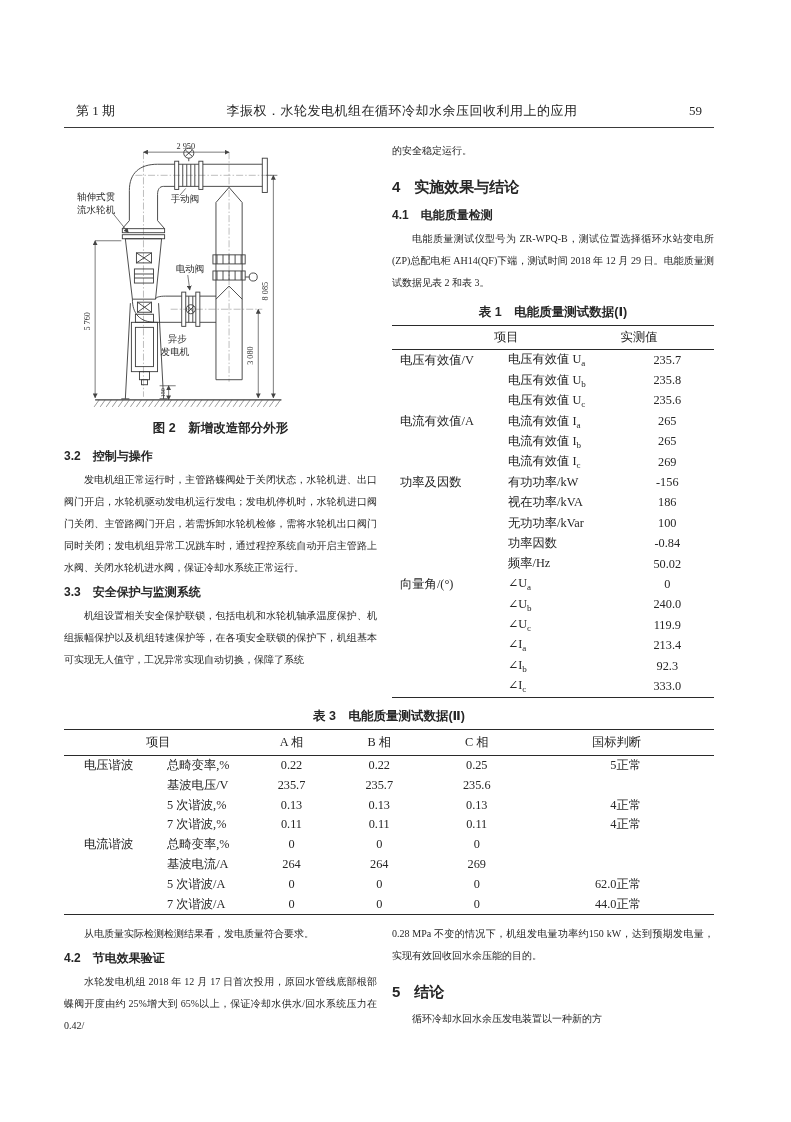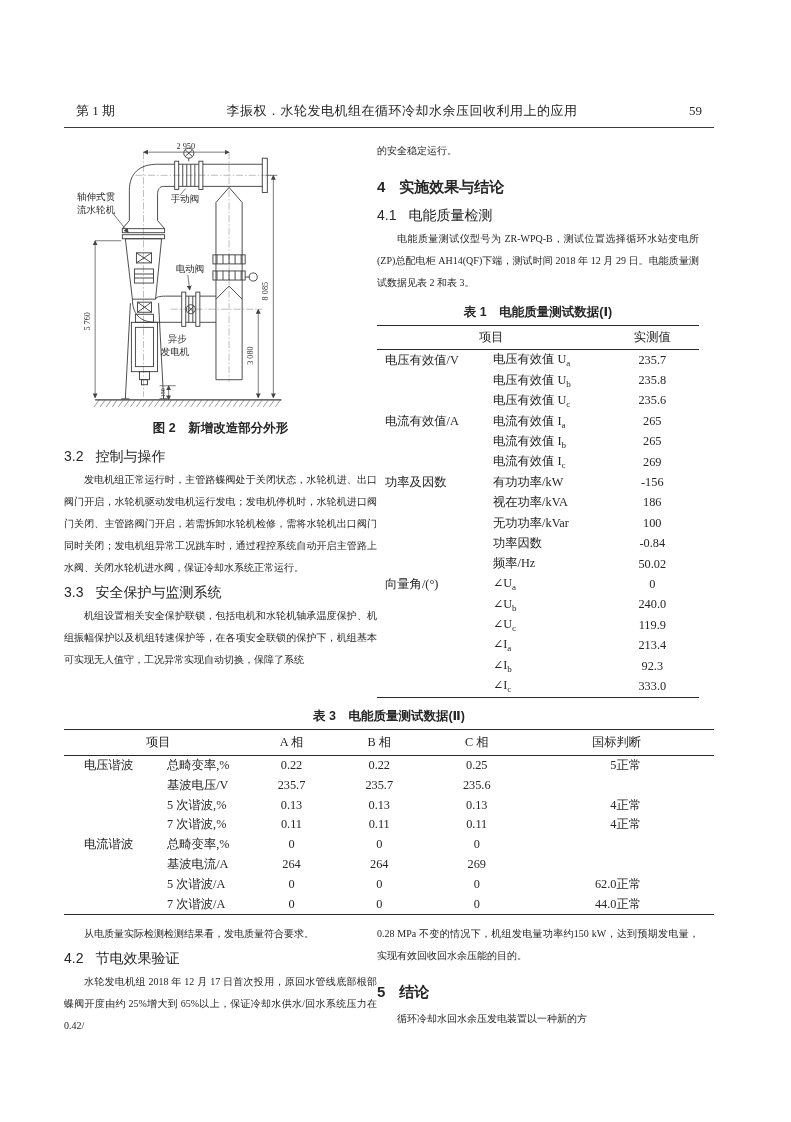--- a/index.html
+++ b/index.html
@@ -2,43 +2,43 @@
 <html><head>
 <meta charset="utf-8">
 <style>
   html,body { margin:0; padding:0; background:#e8e8e8; }
   .page { width:791px; height:1122px; background:#ffffff; position:relative; margin:0 auto;
           font-family:"Liberation Serif","DejaVu Serif",serif; color:#262626; overflow:hidden; }
   .inner { position:absolute; left:64px; top:102px; width:650px; }
   .hdr { display:flex; justify-content:space-between; align-items:baseline; font-size:13px; padding:0 12px 0 12px; }
   .hdr .rt { letter-spacing:.5px; }
   .rule { border-top:1.3px solid #3a3a3a; margin-top:7px; margin-bottom:12px; }
-  .cols { display:flex; }
+  .cols { display:flex; gap:15px; }
   .colL { width:313px; }
   .colR { width:322px; }
   p.body { font-size:10px; line-height:22px; text-align:justify; margin:0; }
   .ind { text-indent:2em; }
-  .sec-h { font-weight:normal; font-size:14px; line-height:24px; margin:1px 0; font-family:"Liberation Sans","DejaVu Sans",sans-serif; }
+  .sec-h { font-weight:bold; font-size:12px; line-height:24px; margin:1px 0; font-family:"Liberation Sans","DejaVu Sans",sans-serif; }
   .sec-h .n { margin-right:12px; }
   .chap-h { font-weight:bold; font-size:15px; line-height:26px; margin:12px 0 3px; font-family:"Liberation Sans","DejaVu Sans",sans-serif; }
   .chap-h .n { margin-right:14px; }
   .figwrap { width:292px; margin:0 auto; }
   .figcap, .tblcap { text-align:center; font-weight:bold; font-size:12.5px; line-height:20px;
           font-family:"Liberation Sans","DejaVu Sans",sans-serif; }
   .figcap { margin:2px 0 6px; }
   .tblcap { margin:8px 0 3px; }
   
   .t2 { border-top:1.6px solid #2a2a2a; border-bottom:1.6px solid #2a2a2a; font-size:12.3px; }
   .t2 .hrow { display:flex; height:23px; align-items:center; border-bottom:0.8px solid #2a2a2a; }
   .t2 .row { display:flex; height:20.4px; align-items:center; }
   .t2 .cg { width:36%; padding-left:8px; box-sizing:border-box; }
   .t2 .ci { width:35%; }
   .t2 .cv { width:29%; text-align:center; }
   .t2 .h1 { width:71%; text-align:center; }
-  .t2 .h2 { width:29%; text-align:center; }
+  .t2 .h2 { width:29%; text-align:left; }
   sub.sb { font-size:9px; }
   
   .t3 { border-top:1.6px solid #2a2a2a; border-bottom:1.6px solid #2a2a2a; font-size:12.3px; margin-top:2px; }
   .t3 .hrow { display:flex; height:25px; align-items:center; border-bottom:0.8px solid #2a2a2a; }
   .t3 .row { display:flex; height:19.8px; align-items:center; }
   .t3 .cg { width:14%; padding-left:20px; box-sizing:border-box; }
   .t3 .ci { width:15%; padding-left:12px; box-sizing:border-box; }
   .t3 .ca { width:12%; text-align:center; }
   .t3 .cb { width:15%; text-align:center; }
   .t3 .cc { width:15%; text-align:center; }

